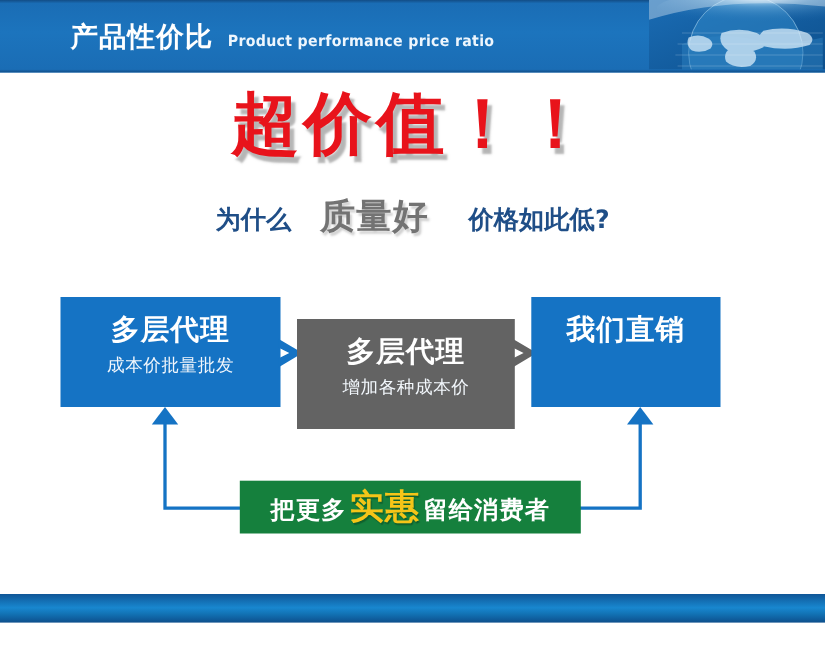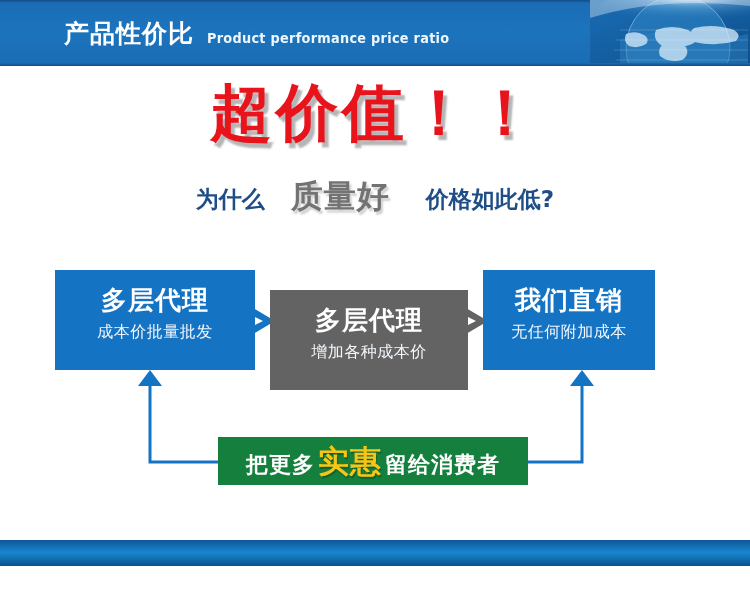--- a/index.html
+++ b/index.html
@@ -304,21 +304,20 @@
     </div>
 
     <div class="chev chev-2">
       <svg width="22" height="26" viewBox="0 0 22 26">
         <polygon points="0,0 22,13 0,26 0,18 10,13 0,8" fill="#636363"></polygon>
       </svg>
     </div>
 
     <div class="panel panel-3">
       <div class="panel-title">我们直销</div>
-      <div class="panel-sub">无任何附加成本</div>
     </div>
 
   </div>
 
   <div class="connector">
     <svg width="750" height="120" viewBox="0 0 750 120">
 
       <g>
         <polygon points="150,10 162,26 138,26" fill="#1573c4"></polygon>
       </g>

